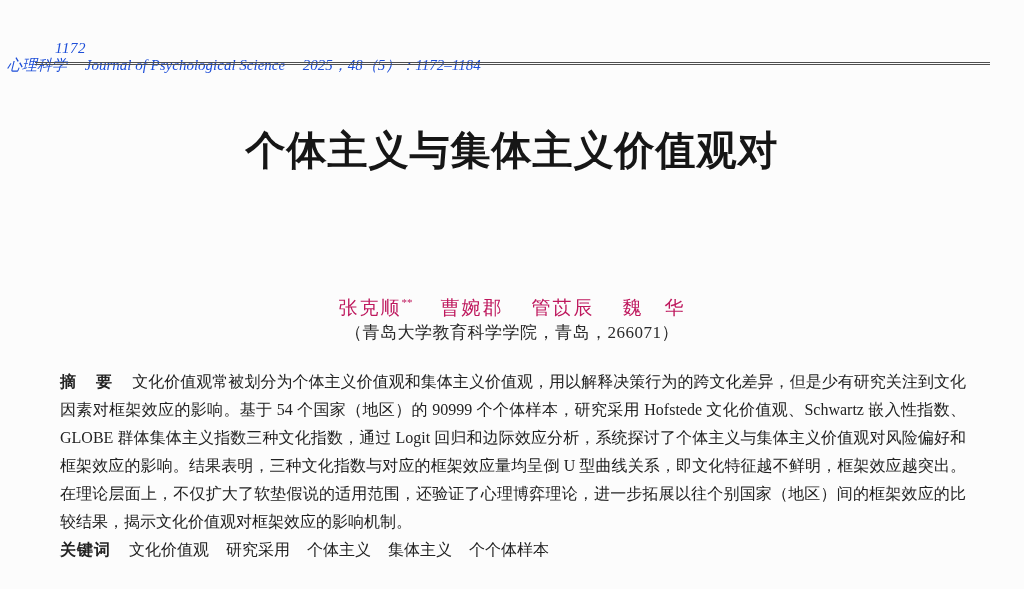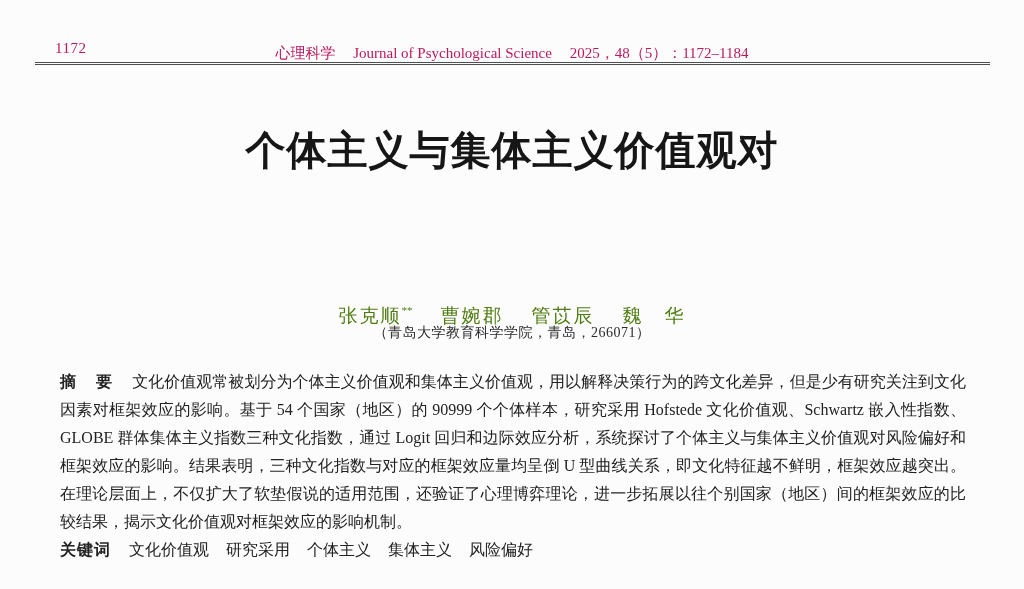--- a/index.html
+++ b/index.html
@@ -17,34 +17,34 @@
     overflow: hidden;
   }
   
   .running-head {
     position: absolute;
     top: 40px;
     left: 0;
     width: 100%;
     height: 20px;
     font-size: 15px;
-    color: #be185d;
+    color: #1d4ed8;
+    font-style: italic;
   }
   .page-num {
     position: absolute;
     left: 55px;
     top: 0;
     letter-spacing: 0.5px;
   }
   .journal-line {
     position: absolute;
     left: 0;
-    top: 4px;
+    top: 16px;
     width: 100%;
-    text-align: center;
     white-space: nowrap;
   }
   .journal-line > span { margin: 0 7px; }
   
   .double-rule {
     position: absolute;
     top: 62px;
     left: 35px;
     width: 955px;
     height: 3px;
@@ -73,32 +73,32 @@
     margin-left: 4px;
   }
   
   .authors-line {
     position: absolute;
     top: 292px;
     left: 0;
     width: 100%;
     text-align: center;
     font-size: 19px;
-    line-height: 36px;
-    color: #4d7c0f;
+    line-height: 20px;
+    color: #be185d;
   }
   .authors-line .author { margin: 0 14px; letter-spacing: 2px; }
   .authors-line sup { font-size: 11px; vertical-align: 8px; letter-spacing: 0; }
   .affiliation {
     position: absolute;
     top: 321px;
     left: 0;
     width: 100%;
     text-align: center;
-    font-size: 14px;
+    font-size: 17px;
     line-height: 24px;
     color: #2a2a2a;
     letter-spacing: 0.5px;
   }
   
   .body-block {
     position: absolute;
     top: 368px;
     left: 60px;
     width: 906px;
@@ -146,17 +146,17 @@
     <span class="author"><span>张克顺</span><sup>**</sup></span><span class="author">曹婉郡</span><span class="author">管苡辰</span><span class="author">魏　华</span>
   </div>
 
   <div class="affiliation">（青岛大学教育科学学院，青岛，266071）</div>
 
   <div class="body-block">
     <p class="abstract">
       <span class="abstract-label">摘　要</span><span>文化价值观常被划分为个体主义价值观和集体主义价值观，用以解释决策行为的跨文化差异，但是少有研究关注到文化因素对框架效应的影响。基于 54 个国家（地区）的 90999 个个体样本，研究采用 Hofstede 文化价值观、Schwartz 嵌入性指数、GLOBE 群体集体主义指数三种文化指数，通过 Logit 回归和边际效应分析，系统探讨了个体主义与集体主义价值观对风险偏好和框架效应的影响。结果表明，三种文化指数与对应的框架效应量均呈倒 U 型曲线关系，即文化特征越不鲜明，框架效应越突出。在理论层面上，不仅扩大了软垫假说的适用范围，还验证了心理博弈理论，进一步拓展以往个别国家（地区）间的框架效应的比较结果，揭示文化价值观对框架效应的影响机制。</span>
     </p>
     <div class="keywords">
-      <span class="keywords-label">关键词</span><span class="keyword">文化价值观</span><span class="keyword">研究采用</span><span class="keyword">个体主义</span><span class="keyword">集体主义</span><span class="keyword">风险偏好</span>
+      <span class="keywords-label">关键词</span><span class="keyword">文化价值观</span><span class="keyword">研究采用</span><span class="keyword">个体主义</span><span class="keyword">集体主义</span><span class="keyword">个个体样本</span>
     </div>
   </div>
 
 </div>
 
 </body></html>

